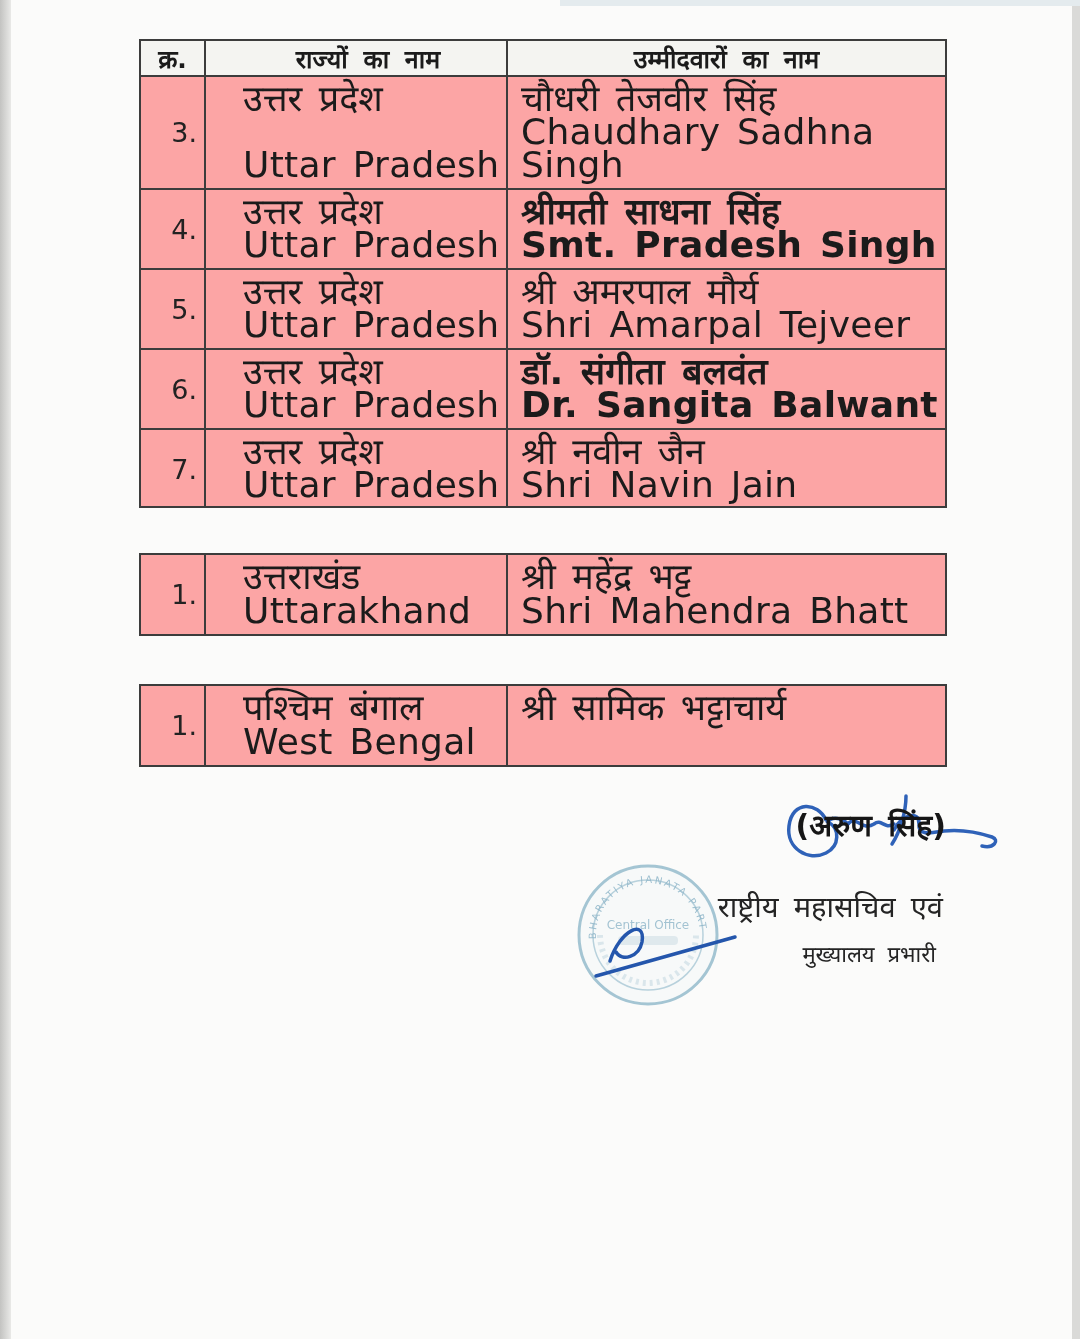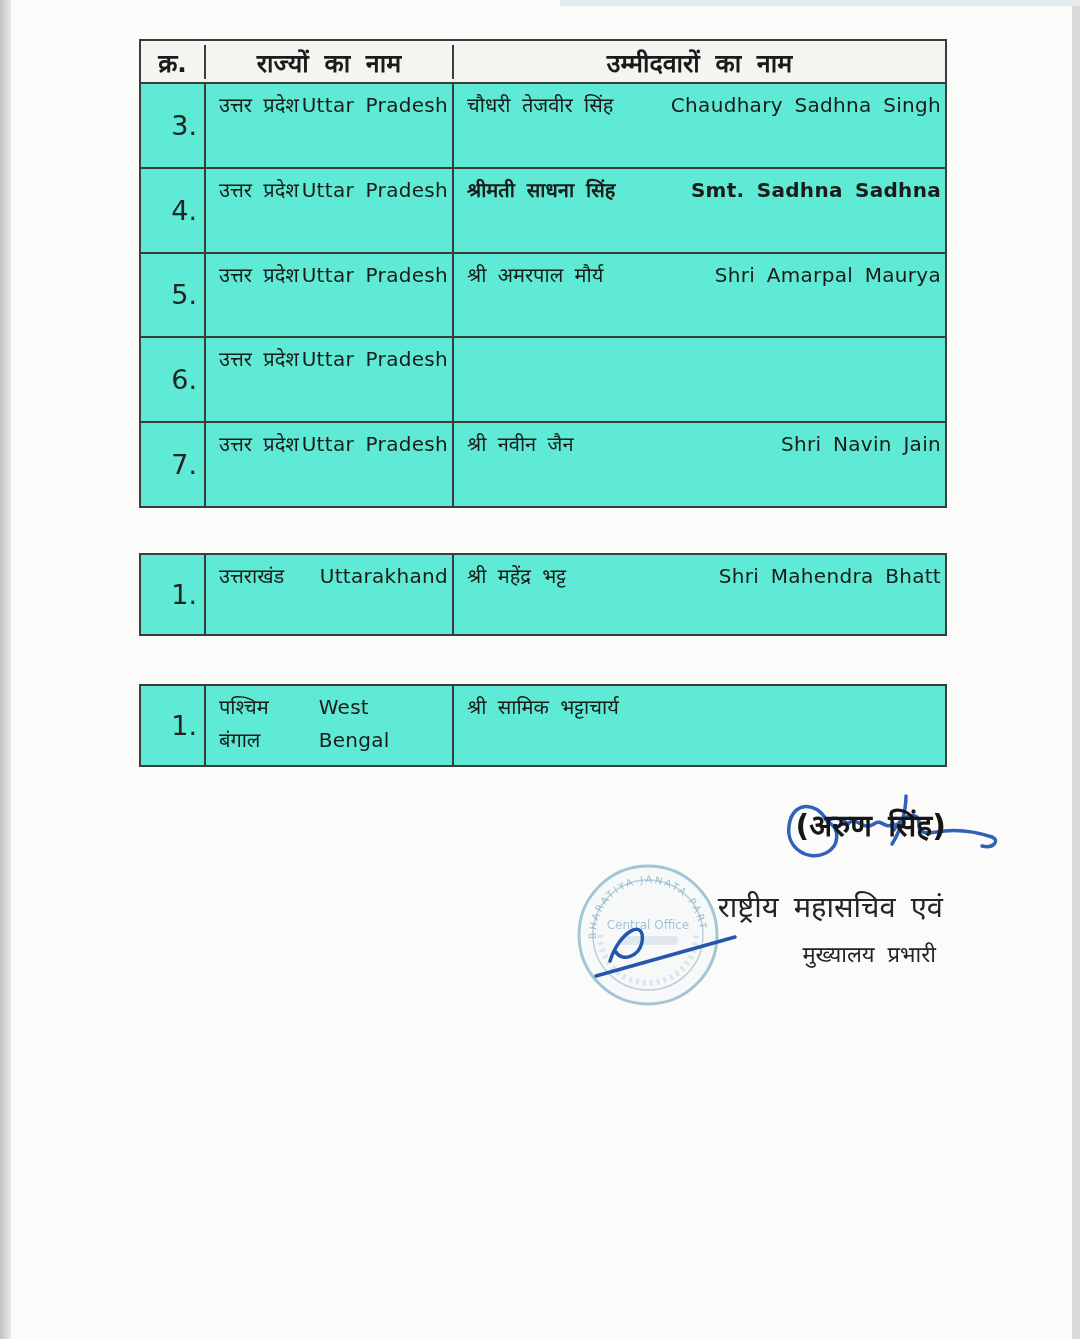--- a/index.html
+++ b/index.html
@@ -10,41 +10,41 @@
     color:#1b1b1b;
   }
   
   .edge-left{position:absolute;left:0;top:0;width:11px;height:1339px;
     background:linear-gradient(to right,#c3c3c1,#e9e9e7);}
   .edge-right{position:absolute;right:0;top:0;width:8px;height:1339px;background:#dadad8;}
   .edge-topright{position:absolute;left:560px;top:0;width:520px;height:6px;background:#e4ebee;}
 
   
   .doc-table{position:absolute;left:139px;width:808px;border:2px solid #3c3c3c;
-    box-sizing:border-box;background:#5eead4;display:flex;flex-direction:column;}
+    box-sizing:border-box;background:#fca5a5;display:flex;flex-direction:column;}
   #table-up{top:39px;height:469px;}
   #table-uk{top:553px;height:83px;}
   #table-wb{top:684px;height:83px;}
 
   .t-header{display:flex;height:41px;border-bottom:2px solid #3c3c3c;background:#f4f4f1;
     font-weight:bold;font-size:25px;align-items:center;word-spacing:7px;}
   .t-row{display:flex;flex:1;border-bottom:2px solid #3c3c3c;}
   .t-row:last-child{border-bottom:none;}
 
   .c-serial{width:65px;border-right:2px solid #3c3c3c;box-sizing:border-box;
     display:flex;align-items:center;justify-content:flex-end;padding-right:7px;}
-  .c-state{width:248px;border-right:2px solid #3c3c3c;box-sizing:border-box;}
+  .c-state{width:278px;border-right:2px solid #3c3c3c;box-sizing:border-box;margin-left:24px;}
   .c-cand{flex:1;}
 
   .t-header .c-state,.t-header .c-cand{display:flex;align-items:center;justify-content:center;}
   .t-header .c-serial{justify-content:center;padding-right:0;}
 
   .serial-num{font-size:27px;color:#222;}
-  .cell{display:flex;flex-direction:row;justify-content:space-between;
-    padding:5px 4px 7px 13px;font-size:20px;line-height:33px;word-spacing:5px;}
+  .cell{display:flex;flex-direction:column;justify-content:space-between;
+    padding:5px 4px 7px 13px;font-size:36px;line-height:33px;word-spacing:5px;}
   .cell .line-en{letter-spacing:0.3px;}
   .bold-name .line-hi,.bold-name .line-en{font-weight:bold;}
 
   
   .sig-svg{position:absolute;left:782px;top:786px;width:225px;height:85px;}
   .stamp-svg{position:absolute;left:570px;top:858px;width:195px;height:155px;}
   .sig-name{position:absolute;left:700px;top:804px;width:246px;text-align:right;
     font-size:30px;font-weight:bold;word-spacing:6px;color:#161616;}
   .sig-title1{position:absolute;left:695px;top:886px;width:248px;text-align:right;
     font-size:29px;word-spacing:6px;color:#242424;}
@@ -82,45 +82,49 @@
   <div class="t-row">
     <div class="c-serial">
         <span class="serial-num">4.</span>
       </div>
     <div class="c-state cell">
       <span class="line-hi">उत्तर प्रदेश</span>
       <span class="line-en">Uttar Pradesh</span>
     </div>
     <div class="c-cand cell bold-name">
       <span class="line-hi">श्रीमती साधना सिंह</span>
-      <span class="line-en">Smt. Sadhna Sadhna</span>
+      <span class="line-en">Smt. Pradesh Singh</span>
     </div>
   </div>
 
   <div class="t-row">
     <div class="c-serial">
         <span class="serial-num">5.</span>
       </div>
     <div class="c-state cell">
       <span class="line-hi">उत्तर प्रदेश</span>
       <span class="line-en">Uttar Pradesh</span>
     </div>
     <div class="c-cand cell">
       <span class="line-hi">श्री अमरपाल मौर्य</span>
-      <span class="line-en">Shri Amarpal Maurya</span>
+      <span class="line-en">Shri Amarpal Tejveer</span>
     </div>
   </div>
 
   <div class="t-row">
     <div class="c-serial">
         <span class="serial-num">6.</span>
       </div>
     <div class="c-state cell">
       <span class="line-hi">उत्तर प्रदेश</span>
       <span class="line-en">Uttar Pradesh</span>
+    </div>
+    <div class="c-cand cell bold-name">
+      <span class="line-hi">डॉ. संगीता बलवंत</span>
+      <span class="line-en">Dr. Sangita Balwant</span>
     </div>
   </div>
 
   <div class="t-row">
     <div class="c-serial">
         <span class="serial-num">7.</span>
       </div>
     <div class="c-state cell">
       <span class="line-hi">उत्तर प्रदेश</span>
       <span class="line-en">Uttar Pradesh</span>

